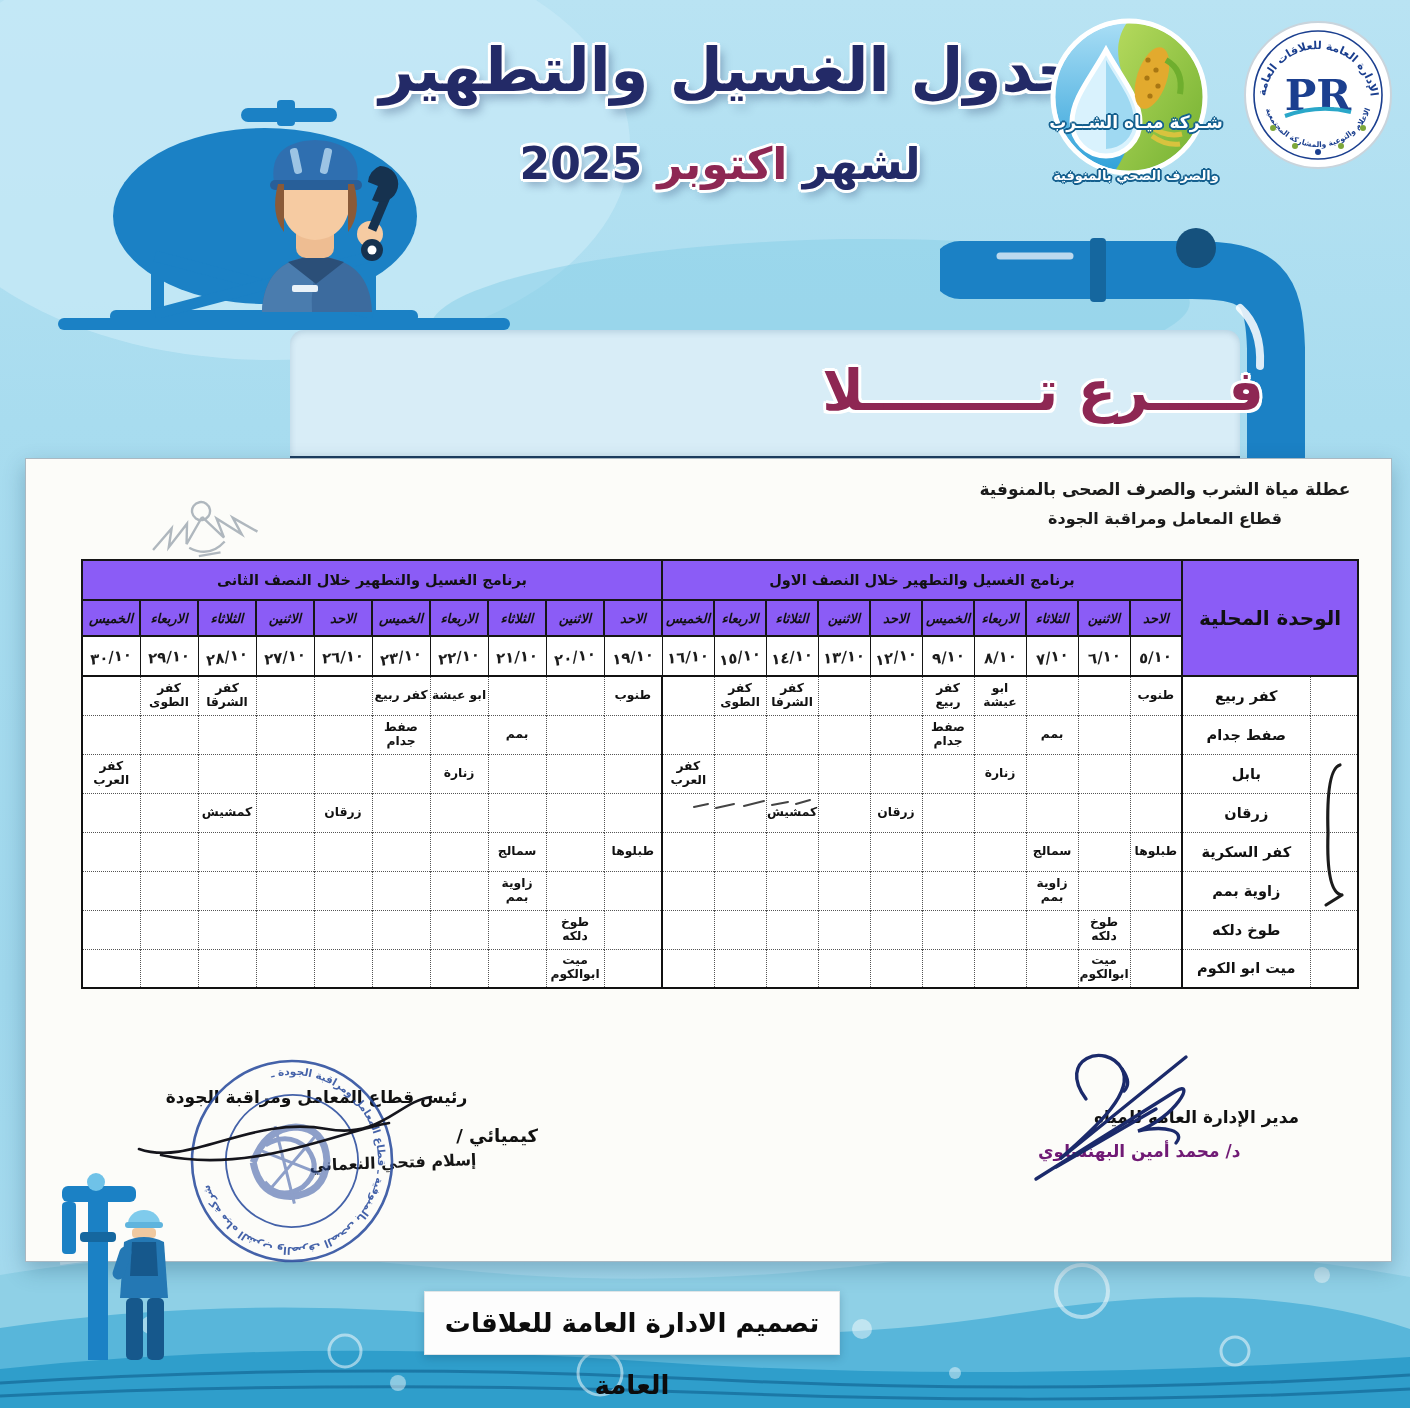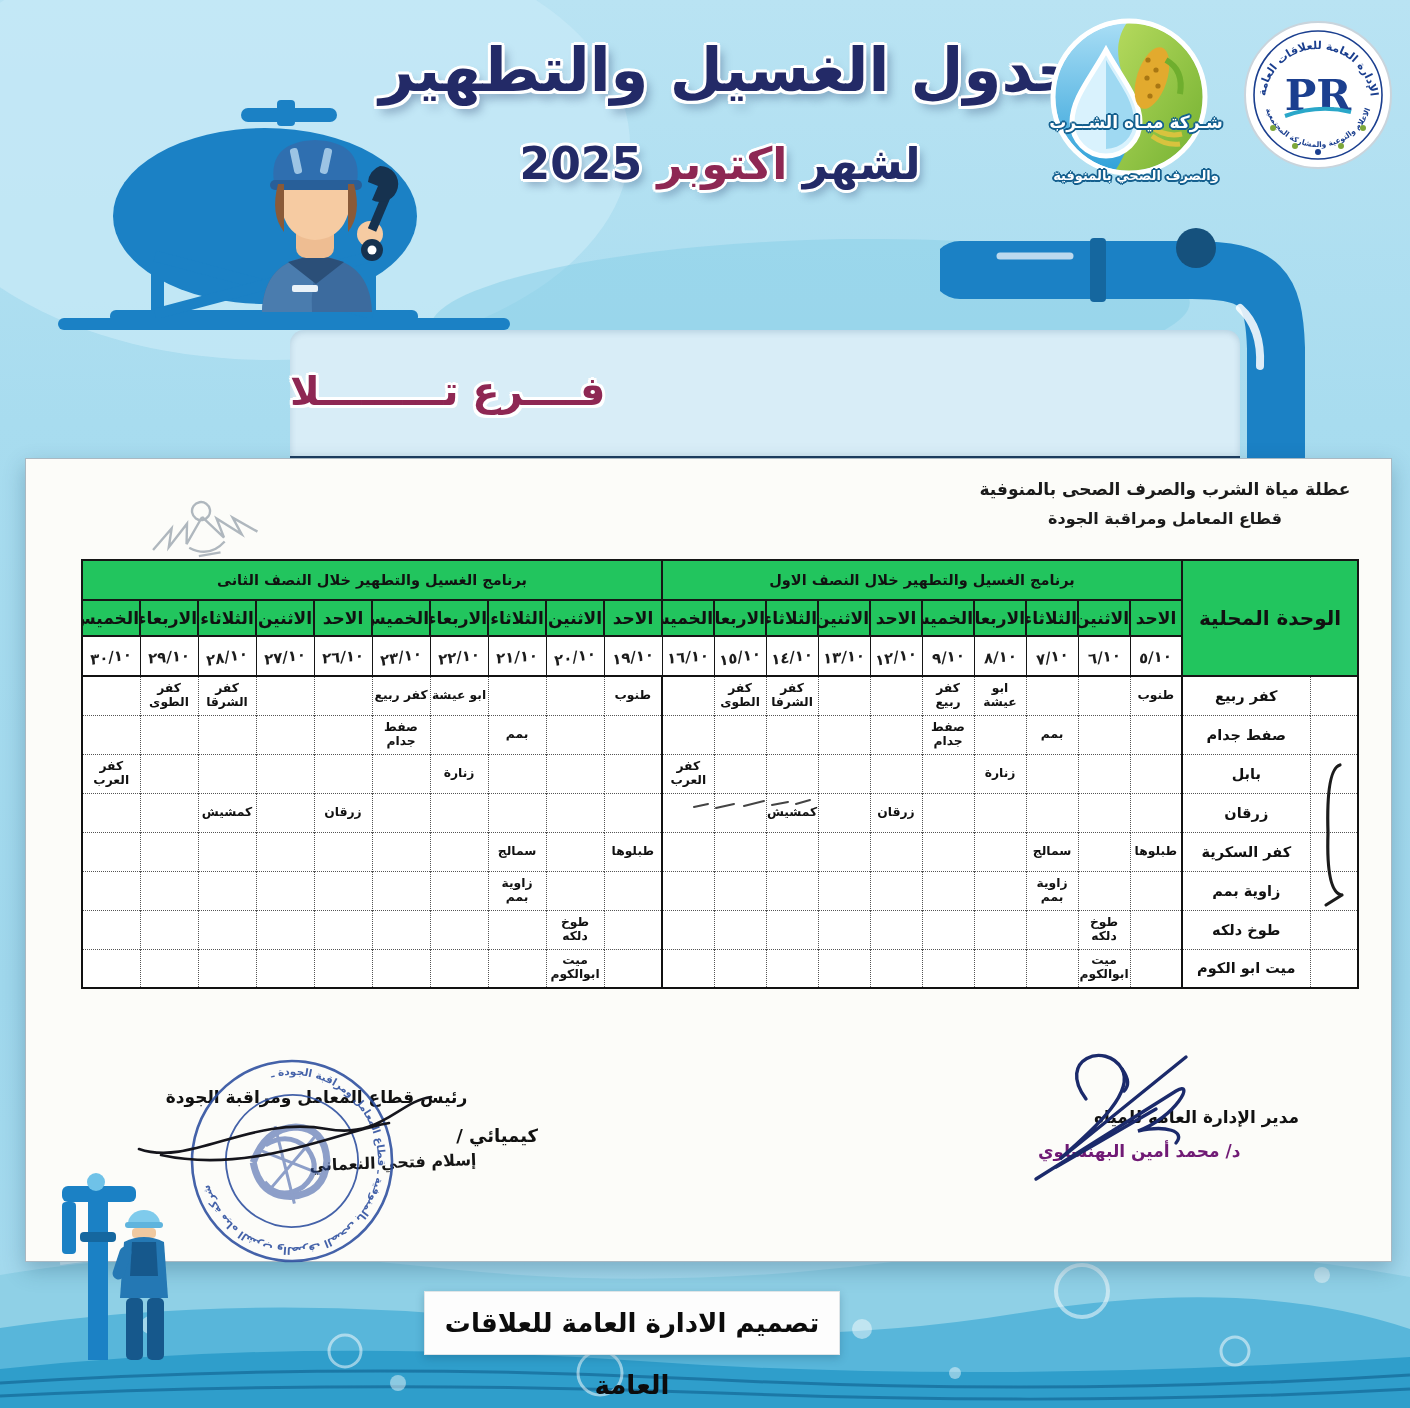--- a/index.html
+++ b/index.html
@@ -35,48 +35,48 @@
     text-shadow:1.8px 0 0 #15608f,-1.8px 0 0 #15608f,0 1.8px 0 #15608f,0 -1.8px 0 #15608f,
       1.4px 1.4px 0 #15608f,-1.4px 1.4px 0 #15608f,1.4px -1.4px 0 #15608f,-1.4px -1.4px 0 #15608f;}
   .logo-co .l1{font-size:17px;}
   .logo-co .l2{font-size:13px;margin-top:35px;}
   .logo-pr{left:1243px;top:20px;width:150px;height:150px;z-index:3;}
 
   
   .panel{left:290px;top:330px;width:950px;height:126px;z-index:2;
     background:#d8edf7;border-radius:14px 14px 0 0;border-bottom:4px solid #1c3c5e;
     box-shadow:0 2px 6px rgba(40,90,130,.2) inset;}
-  .panel .branch{width:100%;text-align:left;line-height:122px;font-size:40px;font-weight:bold;
+  .panel .branch{width:100%;text-align:right;line-height:122px;font-size:56px;font-weight:bold;
     color:#8e2753;direction:rtl;
     text-shadow:3px 0 0 #fff,-3px 0 0 #fff,0 3px 0 #fff,0 -3px 0 #fff,
-      2.5px 2.5px 0 #fff,-2.5px 2.5px 0 #fff,2.5px -2.5px 0 #fff,-2.5px -2.5px 0 #fff;}
+      2.5px 2.5px 0 #fff,-2.5px 2.5px 0 #fff,2.5px -2.5px 0 #fff,-2.5px -2.5px 0 #fff;margin-left:24px;}
 
   
   .doc{left:25px;top:458px;width:1365px;height:802px;background:#fcfcf9;z-index:4;
     border:1px solid #a9b8c2;box-shadow:0 8px 20px rgba(25,70,100,.3);}
   .doc .co-lines{position:absolute;right:36px;top:20px;width:380px;text-align:center;direction:rtl;
     font-weight:bold;color:#1b1b1b;}
   .doc .co-l1{font-size:17px;}
   .doc .co-l2{font-size:16px;margin-top:10px;}
   .doc-title{position:absolute;left:392px;top:22px;width:580px;text-align:center;direction:rtl;
     font-weight:bold;color:#151515;}
   .doc-title .t1{font-size:20px;}
   .doc-title .t2{font-size:18px;margin-top:9px;letter-spacing:1px;}
   .eagle{position:absolute;left:112px;top:24px;opacity:.55;transform:rotate(-10deg);}
 
   
   .tbl-wrap{position:absolute;left:55px;top:100px;}
   #sched{border-collapse:collapse;table-layout:fixed;width:1276px;background:#fff;
     direction:rtl;border:2.5px solid #111;}
   #sched th,#sched td{border:1.6px dotted #555;padding:0;text-align:center;vertical-align:middle;
     font-weight:bold;color:#111;overflow:hidden;}
-  #sched thead th{border:2px solid #161616;background:#22c55e;}
+  #sched thead th{border:2px solid #161616;background:#8b5cf6;}
   #sched .half-h{font-size:14.5px;height:38px;}
   #sched .unit-h{font-size:20px;}
-  #sched .day{font-size:17px;height:34px;}
+  #sched .day{font-size:13px;height:34px;font-style:italic;}
   #sched .date{height:38px;border:1.8px solid #161616;border-bottom:2.4px solid #111;}
   #sched .hand{display:inline-block;font-size:15px;letter-spacing:1px;color:#1c1c1c;
     transform:rotate(-7deg) skewX(-6deg);}
   #sched tbody tr{height:39px;}
   #sched .cell{font-size:12.3px;line-height:1.12;}
   #sched .unit{font-size:14.5px;border-left:2.2px solid #111;}
   #sched .h2first{border-right:2.2px solid #111;}
 
   
   .hw{position:absolute;z-index:6;}

